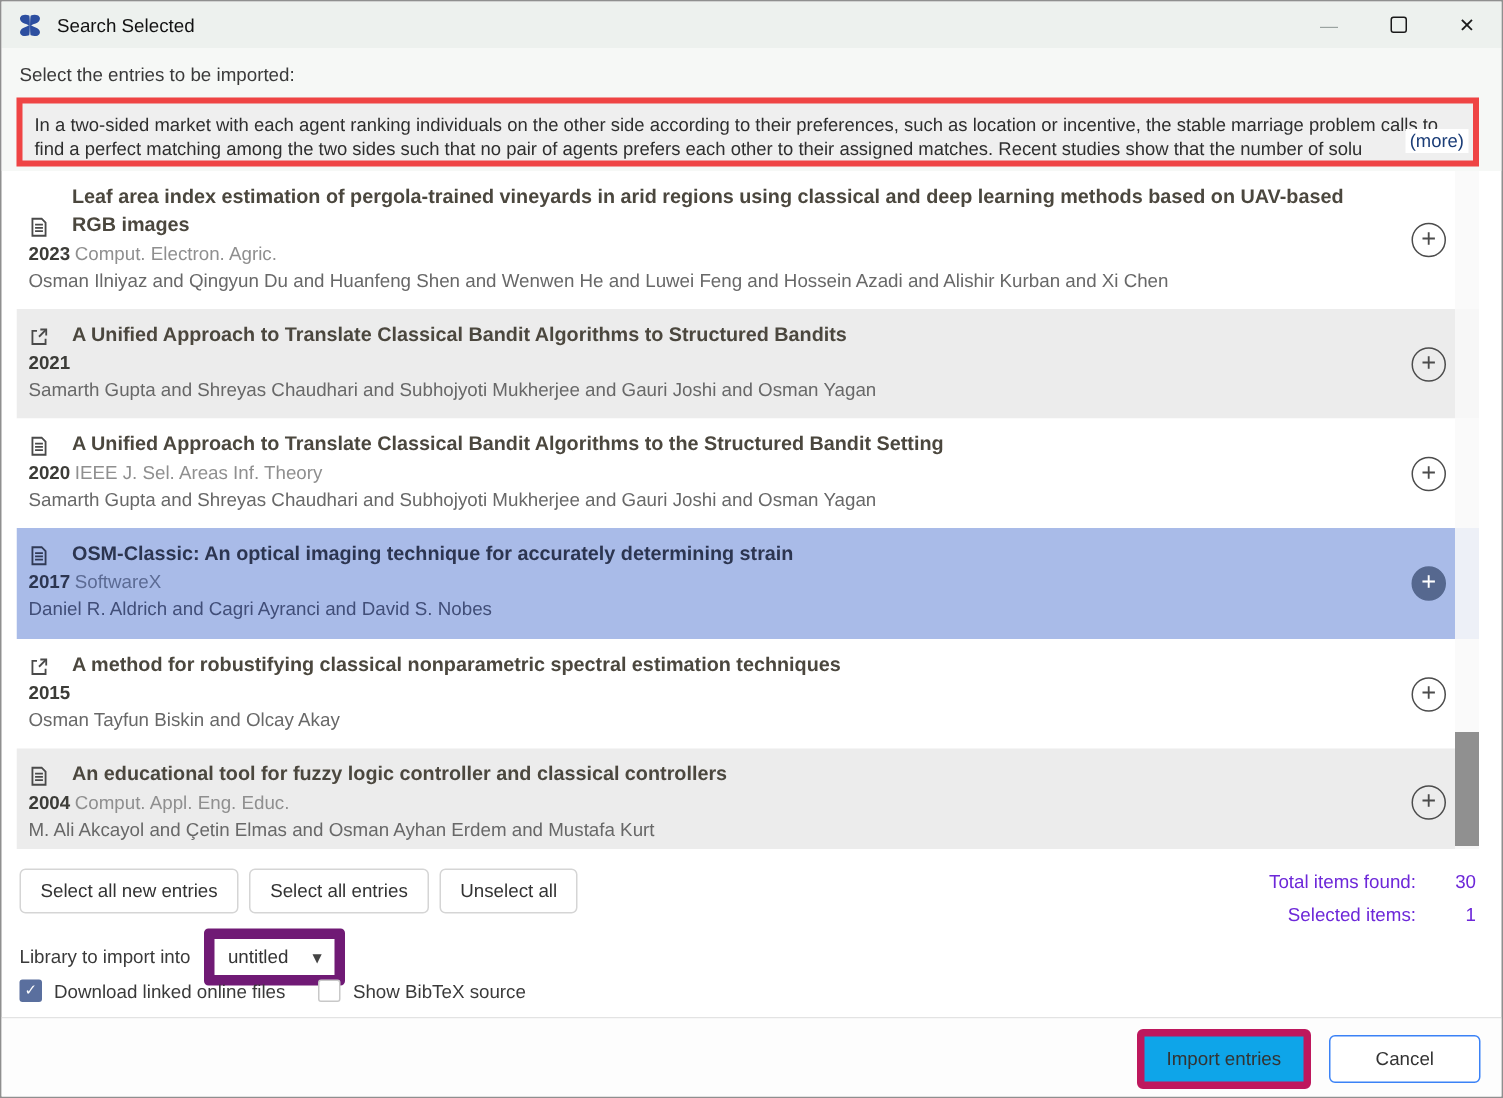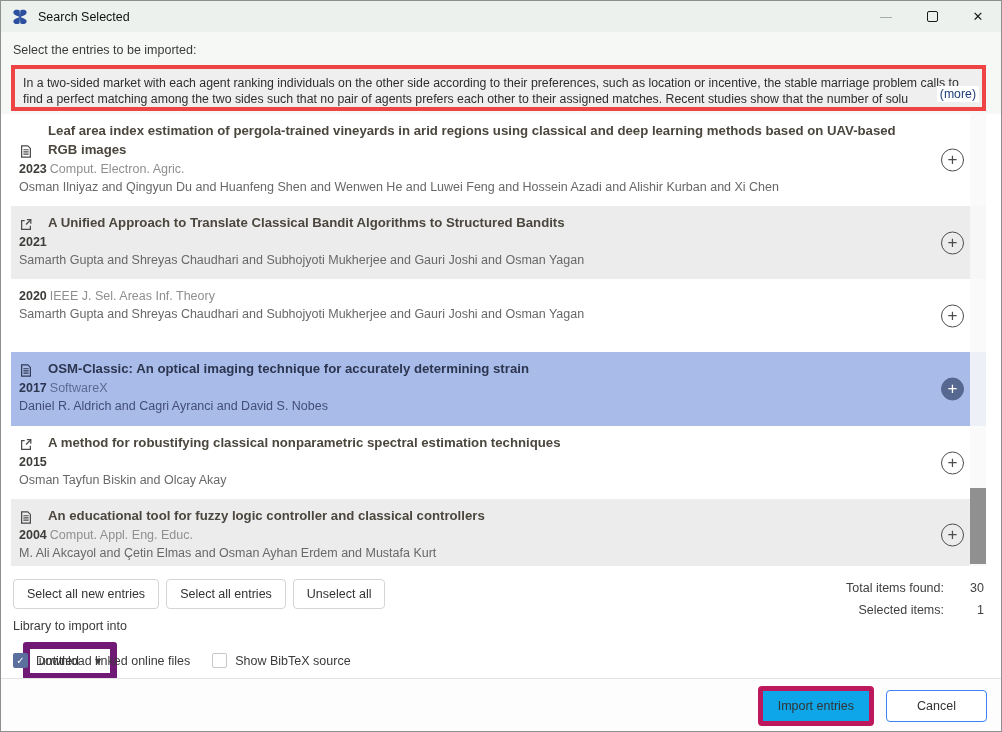--- a/index.html
+++ b/index.html
@@ -89,27 +89,27 @@
     background: #909090;
   }
 
   
   .batch-buttons { position: absolute; left: 12px; top: 578px; display: flex; gap: 7px; }
   .btn {
     font-size: 12.5px; color: #333; background: #fff;
     border: 1px solid #d5d5d5; border-radius: 4px; padding: 7px 13px; cursor: default;
   }
 
-  .totals { position: absolute; right: 17px; top: 576px; font-size: 12.5px; color: #404040; }
+  .totals { position: absolute; right: 17px; top: 576px; font-size: 12.5px; color: #6d28d9; }
   .total-line { display: flex; justify-content: flex-end; line-height: 22px; }
   .total-value { width: 40px; text-align: right; }
 
   .library-row {
     position: absolute; left: 12px; top: 618px;
-    display: flex; align-items: center; gap: 9px; font-size: 12.5px; color: #3a3a3a; flex-direction: column;
+    display: flex; align-items: center; gap: 9px; font-size: 12.5px; color: #3a3a3a;
   }
   .combo {
     background: #fff; border: 7px solid #701a75; border-radius: 3px;
     padding: 5px 9px; display: flex; align-items: center; gap: 16px;
     font-size: 12.5px; color: #333; cursor: default;
   }
   .combo-arrow { font-size: 8px; color: #444; font-family: "DejaVu Sans", sans-serif; }
 
   .checkbox-row {
     position: absolute; left: 12px; top: 652px;
@@ -204,20 +204,29 @@
     <div class="entry-meta">
       <span class="entry-year">2021</span><span class="entry-journal"></span>
     </div>
     <div class="entry-authors">Samarth Gupta and Shreyas Chaudhari and Subhojyoti Mukherjee and Gauri Joshi and Osman Yagan</div>
     <button class="add-btn">
         <span>+</span>
       </button>
   </div>
 
   <div class="entry r3">
+    <div class="entry-head">
+      <span class="entry-icon">
+        <svg viewBox="0 0 16 16" width="14" height="15">
+            <path d="M3 1.5h7l3 3v10H3z" fill="none" stroke="currentColor" stroke-width="1.4"></path>
+            <path d="M5 6h6M5 8.5h6M5 11h6" stroke="currentColor" stroke-width="1.3"></path>
+          </svg>
+      </span>
+      <span class="entry-title">A Unified Approach to Translate Classical Bandit Algorithms to the Structured Bandit Setting</span>
+    </div>
     <div class="entry-meta">
       <span class="entry-year">2020</span><span class="entry-journal">IEEE J. Sel. Areas Inf. Theory</span>
     </div>
     <div class="entry-authors">Samarth Gupta and Shreyas Chaudhari and Subhojyoti Mukherjee and Gauri Joshi and Osman Yagan</div>
     <button class="add-btn">
         <span>+</span>
       </button>
   </div>
 
   <div class="entry r4 selected">

